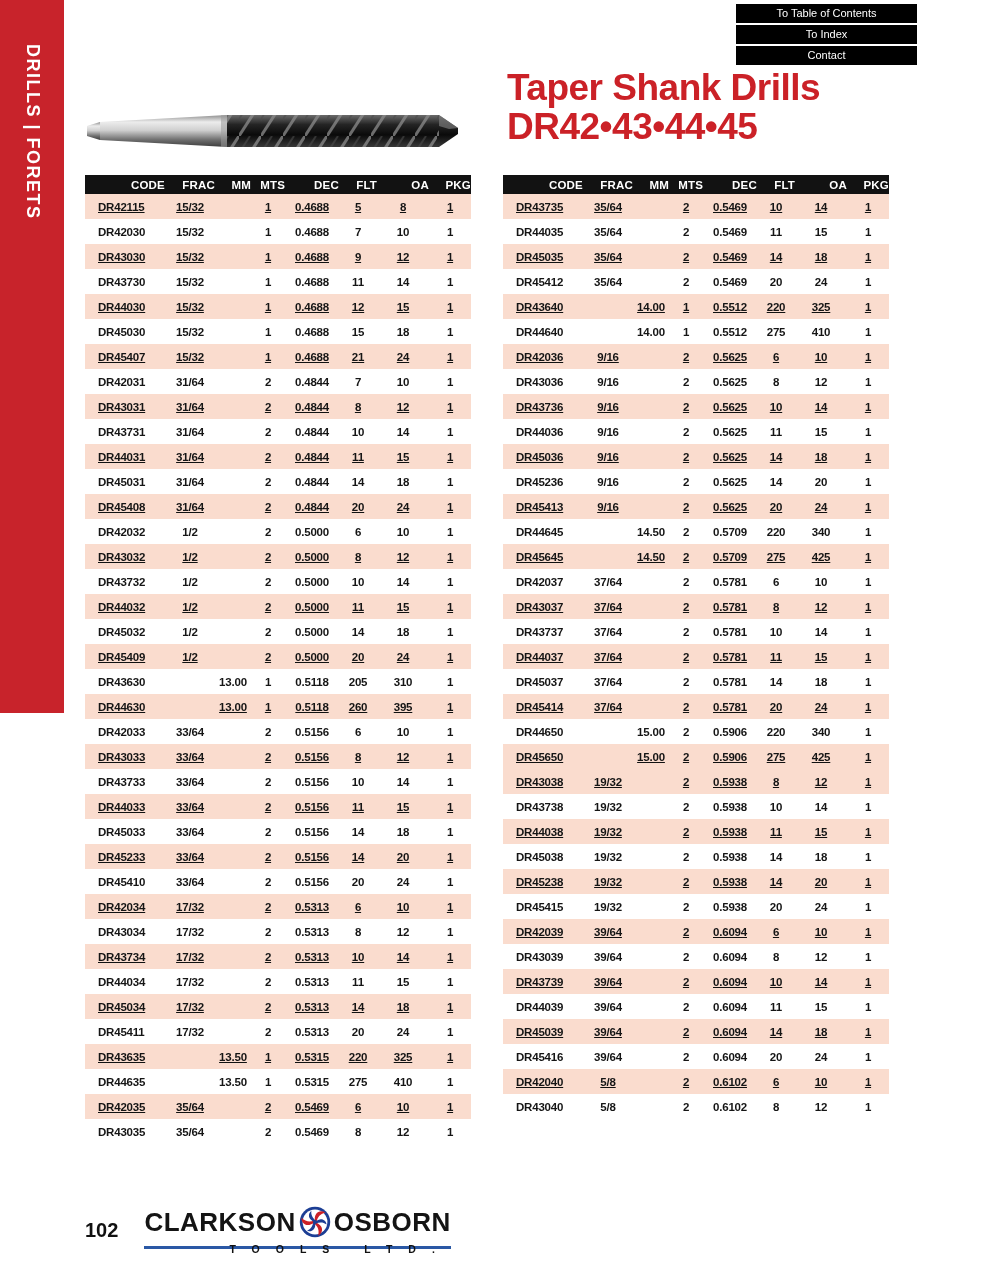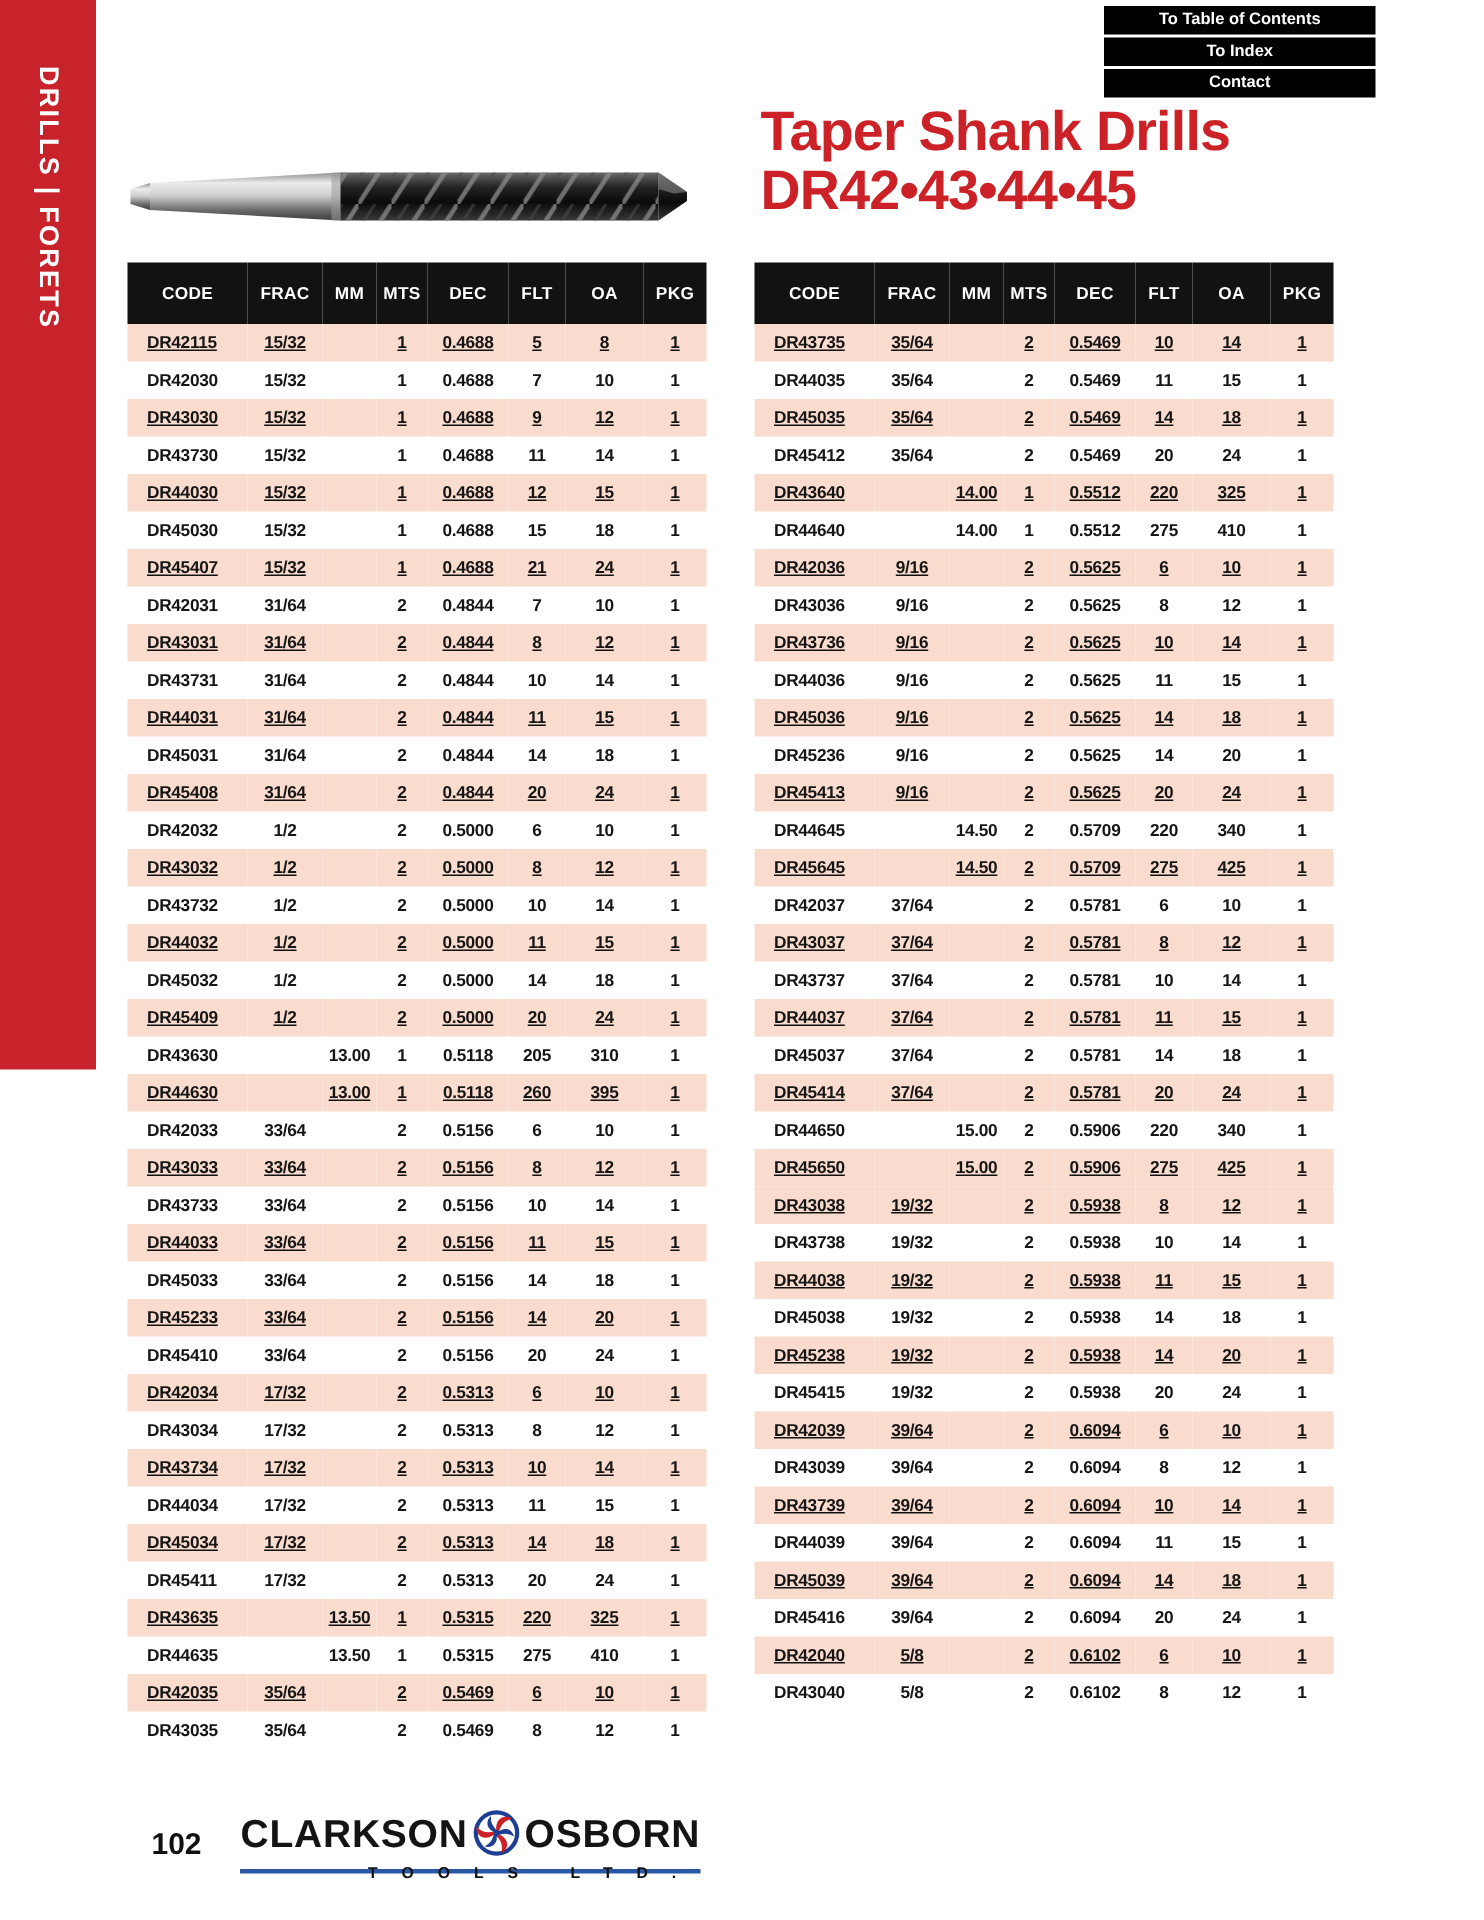--- a/index.html
+++ b/index.html
@@ -32,21 +32,21 @@
   }
 
   
   .nav {
     position: absolute; top: 4px; right: 72px;
     width: 181px;
     display: flex; flex-direction: column; gap: 2px;
   }
   .nav-btn {
     background: #000; color: #fff;
-    font-size: 11px; font-weight: bold;
+    font-size: 11px; font-weight: normal;
     text-align: center; padding: 3px 0 4px 0;
     cursor: pointer;
   }
 
   
   .title {
     position: absolute; left: 507px; top: 68px;
     color: #cb2127; font-weight: bold;
     font-size: 37px; line-height: 1.06;
     letter-spacing: -0.5px;
@@ -66,35 +66,35 @@
   table {
     border-collapse: collapse; table-layout: fixed;
     width: 386px; font-size: 11.5px;
   }
   col.c1 { width: 80px; } col.c2 { width: 50px; }
   col.c3 { width: 36px; } col.c4 { width: 34px; }
   col.c5 { width: 54px; } col.c6 { width: 38px; }
   col.c7 { width: 52px; } col.c8 { width: 42px; }
   th {
     background: #121212; color: #fff;
-    height: 41px; font-weight: bold; font-size: 11.5px;
-    text-align: center; padding: 0; letter-spacing: 0.2px;
+    height: 19px; font-weight: bold; font-size: 11.5px;
+    text-align: right; padding: 0; letter-spacing: 0.2px;
   }
   td {
     height: 25px; padding: 0;
     text-align: center; font-weight: bold;
     letter-spacing: -0.2px; color: #151515;
   }
   td:first-child { text-align: left; padding-left: 13px; }
   tr.stripe { background: #fadcce; text-decoration: underline; }
 
   
   .footer {
     position: absolute; left: 85px; top: 1206px;
-    display: flex; align-items: flex-start; margin-left: 16px;
+    display: flex; align-items: flex-start;
   }
   .page-num {
     font-size: 20px; font-weight: bold;
     margin: 13px 26px 0 0; color: #111;
   }
   .brand-main {
     display: flex; align-items: center;
     font-size: 26px; font-weight: bold; color: #141414;
     letter-spacing: 0.5px; line-height: 1.1;
   }

